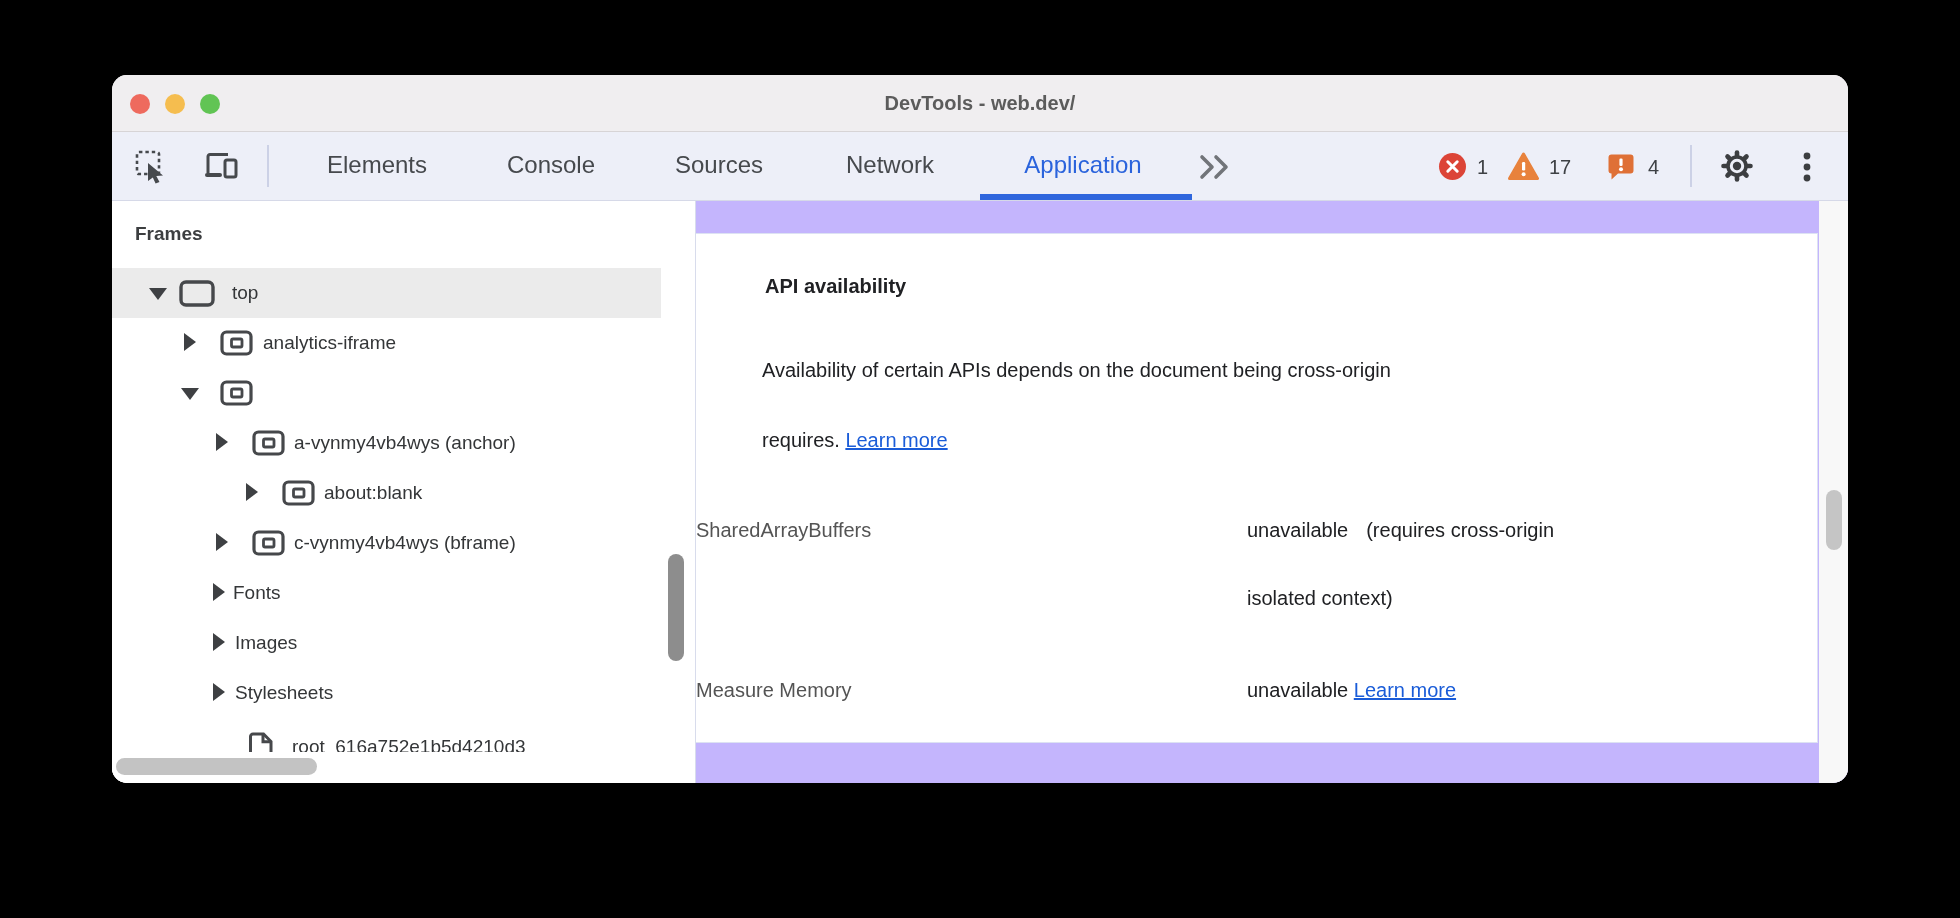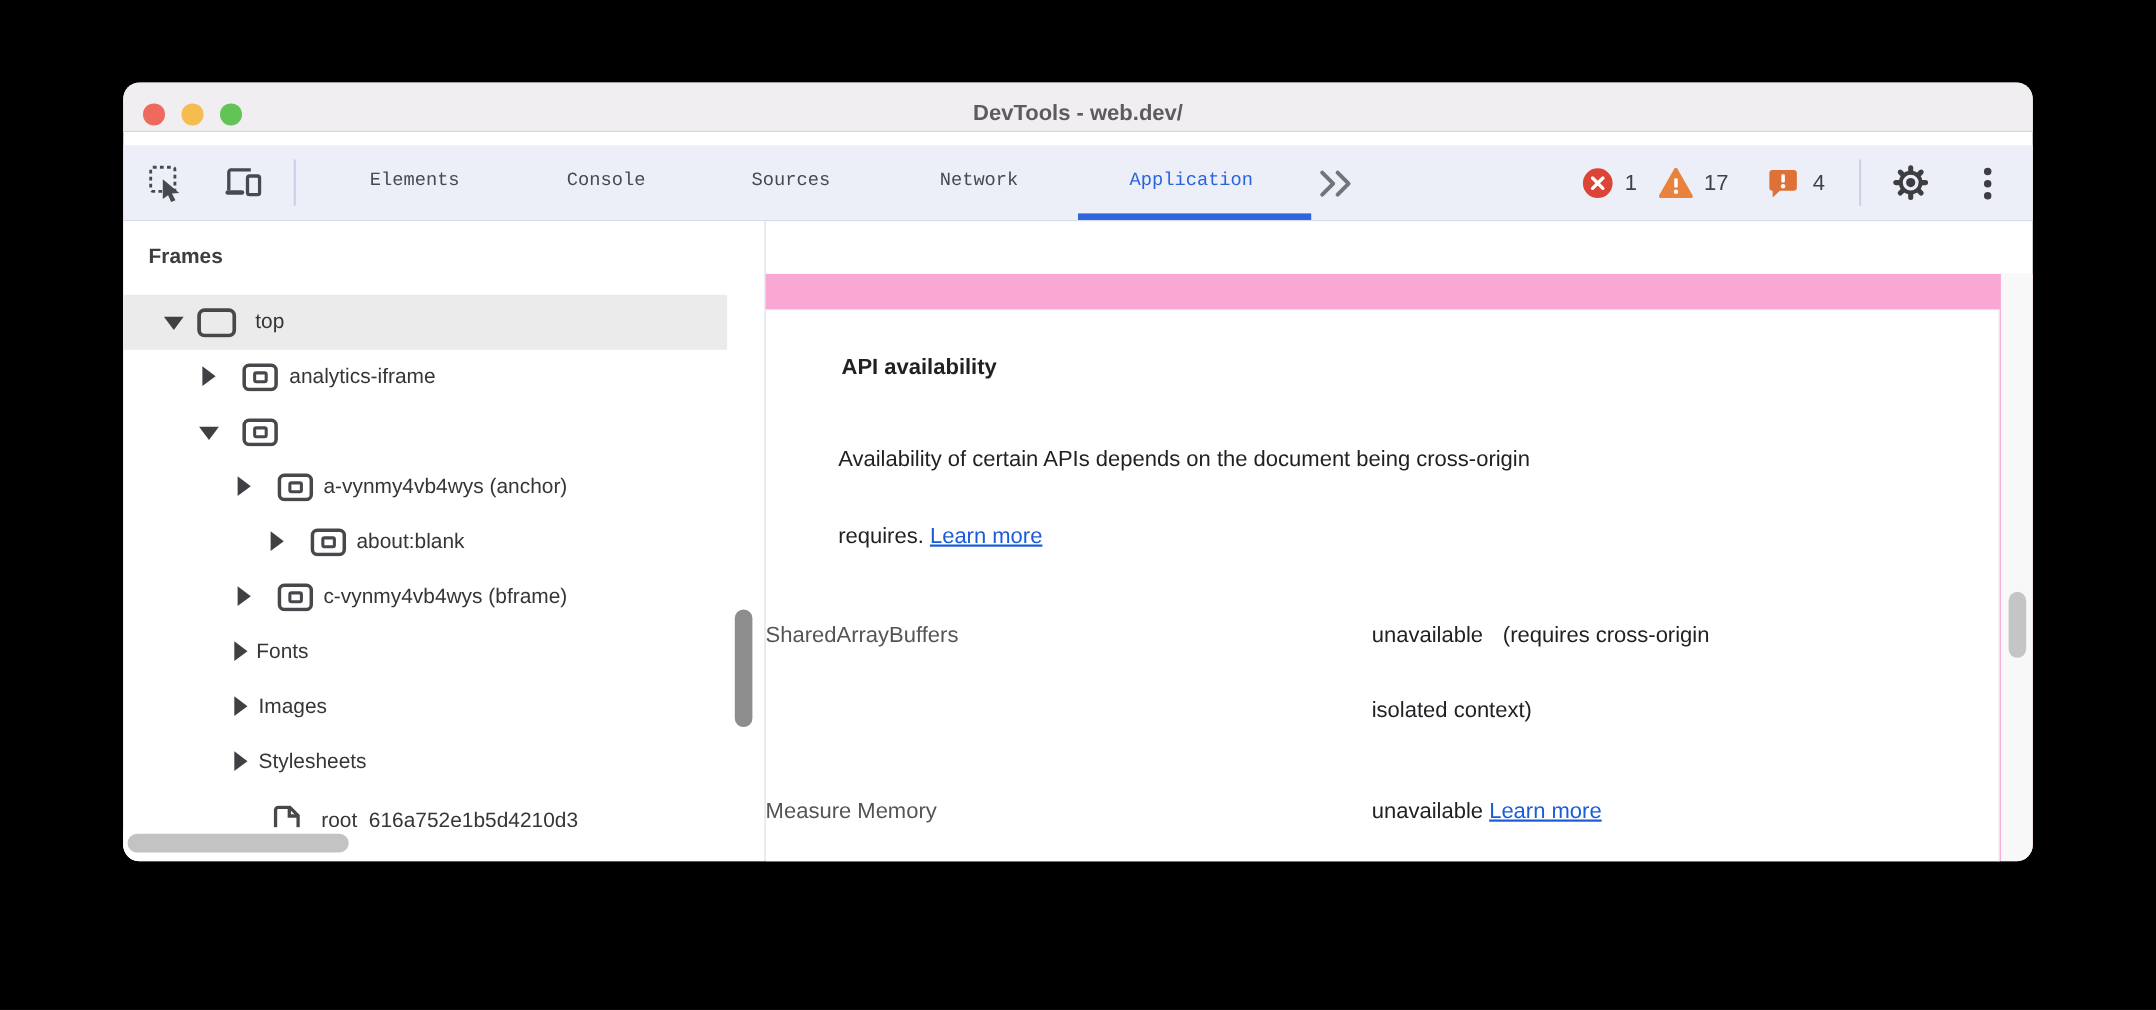--- a/index.html
+++ b/index.html
@@ -4,36 +4,36 @@
 <style>
   * { margin:0; padding:0; box-sizing:border-box; }
   html,body { width:1960px; height:918px; background:#000; overflow:hidden;
               font-family:"Liberation Sans", sans-serif; }
 
   .window { position:absolute; left:112px; top:75px; width:1736px; height:708px;
             background:#fff; border-radius:15px; overflow:hidden;
             box-shadow:0 25px 70px rgba(0,0,0,.6); }
 
   
-  .titlebar { position:absolute; left:0; top:0; width:100%; height:45px;
+  .titlebar { position:absolute; left:0; top:0; width:100%; height:57px;
               background:#f0eef0; border-bottom:1px solid #d7d4d6; }
   .traffic { position:absolute; top:19px; width:20px; height:20px; border-radius:50%; }
   .tl-red    { left:18px; background:#ee6a5e; }
   .tl-yellow { left:53px; background:#f5bd4f; }
   .tl-green  { left:88px; background:#61c454; }
   .title-text { position:absolute; left:0; width:100%; text-align:center; line-height:56px;
                 font-size:20px; font-weight:700; color:#5c5c5c; }
 
   
   .toolbar { position:absolute; left:0; top:57px; width:100%; height:69px;
              background:#edeff8; border-bottom:1px solid #d6d9e8; }
   .tb-icon { position:absolute; top:18px; width:34px; height:34px; }
   .tb-divider { position:absolute; top:13px; width:2px; height:42px; background:#ccd1e6; }
-  .tab { position:absolute; top:0; height:62px; line-height:66px; font-size:17px;
-         color:#46494d; transform:translateX(-50%); white-space:nowrap;font-family:Liberation Mono, monospace; }
+  .tab { position:absolute; top:0; height:62px; line-height:66px; font-size:24px;
+         color:#46494d; transform:translateX(-50%); white-space:nowrap; }
   .tab.active { color:#2a63dc; }
   .tab-underline { position:absolute; left:868px; top:62px; width:212px; height:6px;
                    background:#2f66dd; }
   .badge-num { position:absolute; top:0; height:68px; line-height:70px; font-size:20px;
                color:#3e4145; }
   .badge-icon { position:absolute; top:20px; width:29px; height:29px; }
 
   
   .sidebar { position:absolute; left:0; top:126px; width:583px; bottom:0; background:#fff; }
   .pane-divider { position:absolute; left:583px; top:126px; bottom:0; width:1px;
@@ -53,21 +53,21 @@
   .row-icon { position:absolute; top:12px; }
 
   .sb-vthumb { position:absolute; left:556px; top:353px; width:16px; height:107px;
                border-radius:8px; background:#8d8d8d; }
   .sb-bottom-cover { position:absolute; left:0; top:551px; width:583px; height:31px;
                      background:#fff; }
   .sb-hthumb { position:absolute; left:4px; top:557px; width:201px; height:17px;
                border-radius:9px; background:#c3c3c3; }
 
   
-  .content { position:absolute; left:584px; top:126px; right:0; bottom:0; background:#f9a8d4;margin-top:48px; }
+  .content { position:absolute; left:584px; top:126px; right:0; bottom:0; background:#c4b5fd; }
   .content-gutter { position:absolute; left:1123px; top:0; width:29px; height:100%;
                     background:#f8f8f8; }
   .card { position:absolute; left:0; top:32px; width:1122px; height:510px;
           border-top:1px solid #dde2f3; border-bottom:1px solid #dde2f3;
           border-right:1px solid #dde2f3; background:#fff; }
   .cline { position:absolute; height:28px; line-height:28px; font-size:20px;
            color:#202124; white-space:nowrap; }
   .ctitle { font-weight:700; }
   .avail-label { text-align:left; width:519px; left:0; color:#545454; }
   a.cu-link { color:#1a5cd8; text-decoration:underline; cursor:pointer; }

